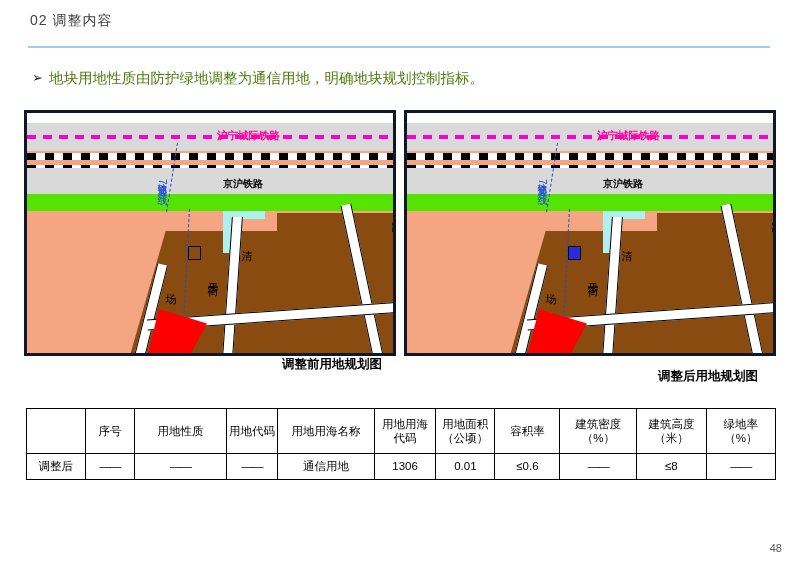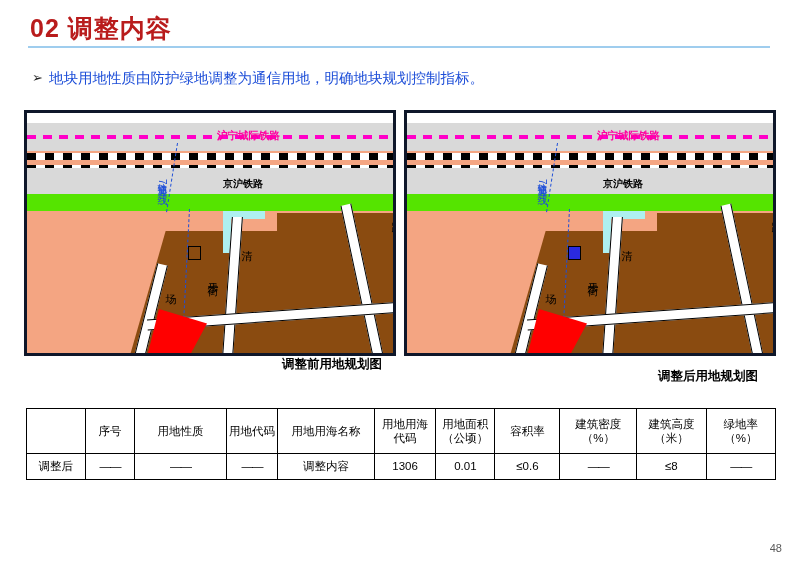--- a/index.html
+++ b/index.html
@@ -20,23 +20,23 @@
     width: 800px;
     height: 566px;
   }
   
   .title-wrap {
     position: absolute;
     left: 30px;
     top: 12px;
   }
   .title {
-    font-size: 25px;
-    color: #b91c1c;
-    font-weight: bold;
+    font-size: 14px;
+    color: #404040;
+    font-weight: normal;
     letter-spacing: 1px;
     white-space: nowrap;
   }
   .title-rule {
     position: absolute;
     left: 28px;
     top: 46px;
     width: 742px;
     height: 2px;
     background: #9fcdee;
@@ -50,21 +50,21 @@
     align-items: flex-start;
     gap: 6px;
   }
   .bullet-mark {
     font-size: 13px;
     color: #222;
     line-height: 20px;
   }
   .bullet-text {
     font-size: 14.5px;
-    color: #1d4ed8;
+    color: #4d7c0f;
     line-height: 20px;
     white-space: nowrap;
   }
   
   .maps {
     position: absolute;
     left: 24px;
     top: 110px;
     width: 752px;
     height: 245px;
@@ -355,21 +355,21 @@
         <th style="width:66px;">建筑高度（米）</th>
         <th style="width:66px;">绿地率（%）</th>
       </tr>
     </thead>
     <tbody>
       <tr>
         <td>调整后</td>
         <td class="dash">——</td>
         <td class="dash">——</td>
         <td class="dash">——</td>
-        <td>调整内容</td>
+        <td>通信用地</td>
         <td>1306</td>
         <td>0.01</td>
         <td>≤0.6</td>
         <td class="dash">——</td>
         <td>≤8</td>
         <td class="dash">——</td>
       </tr>
     </tbody>
   </table>
 

